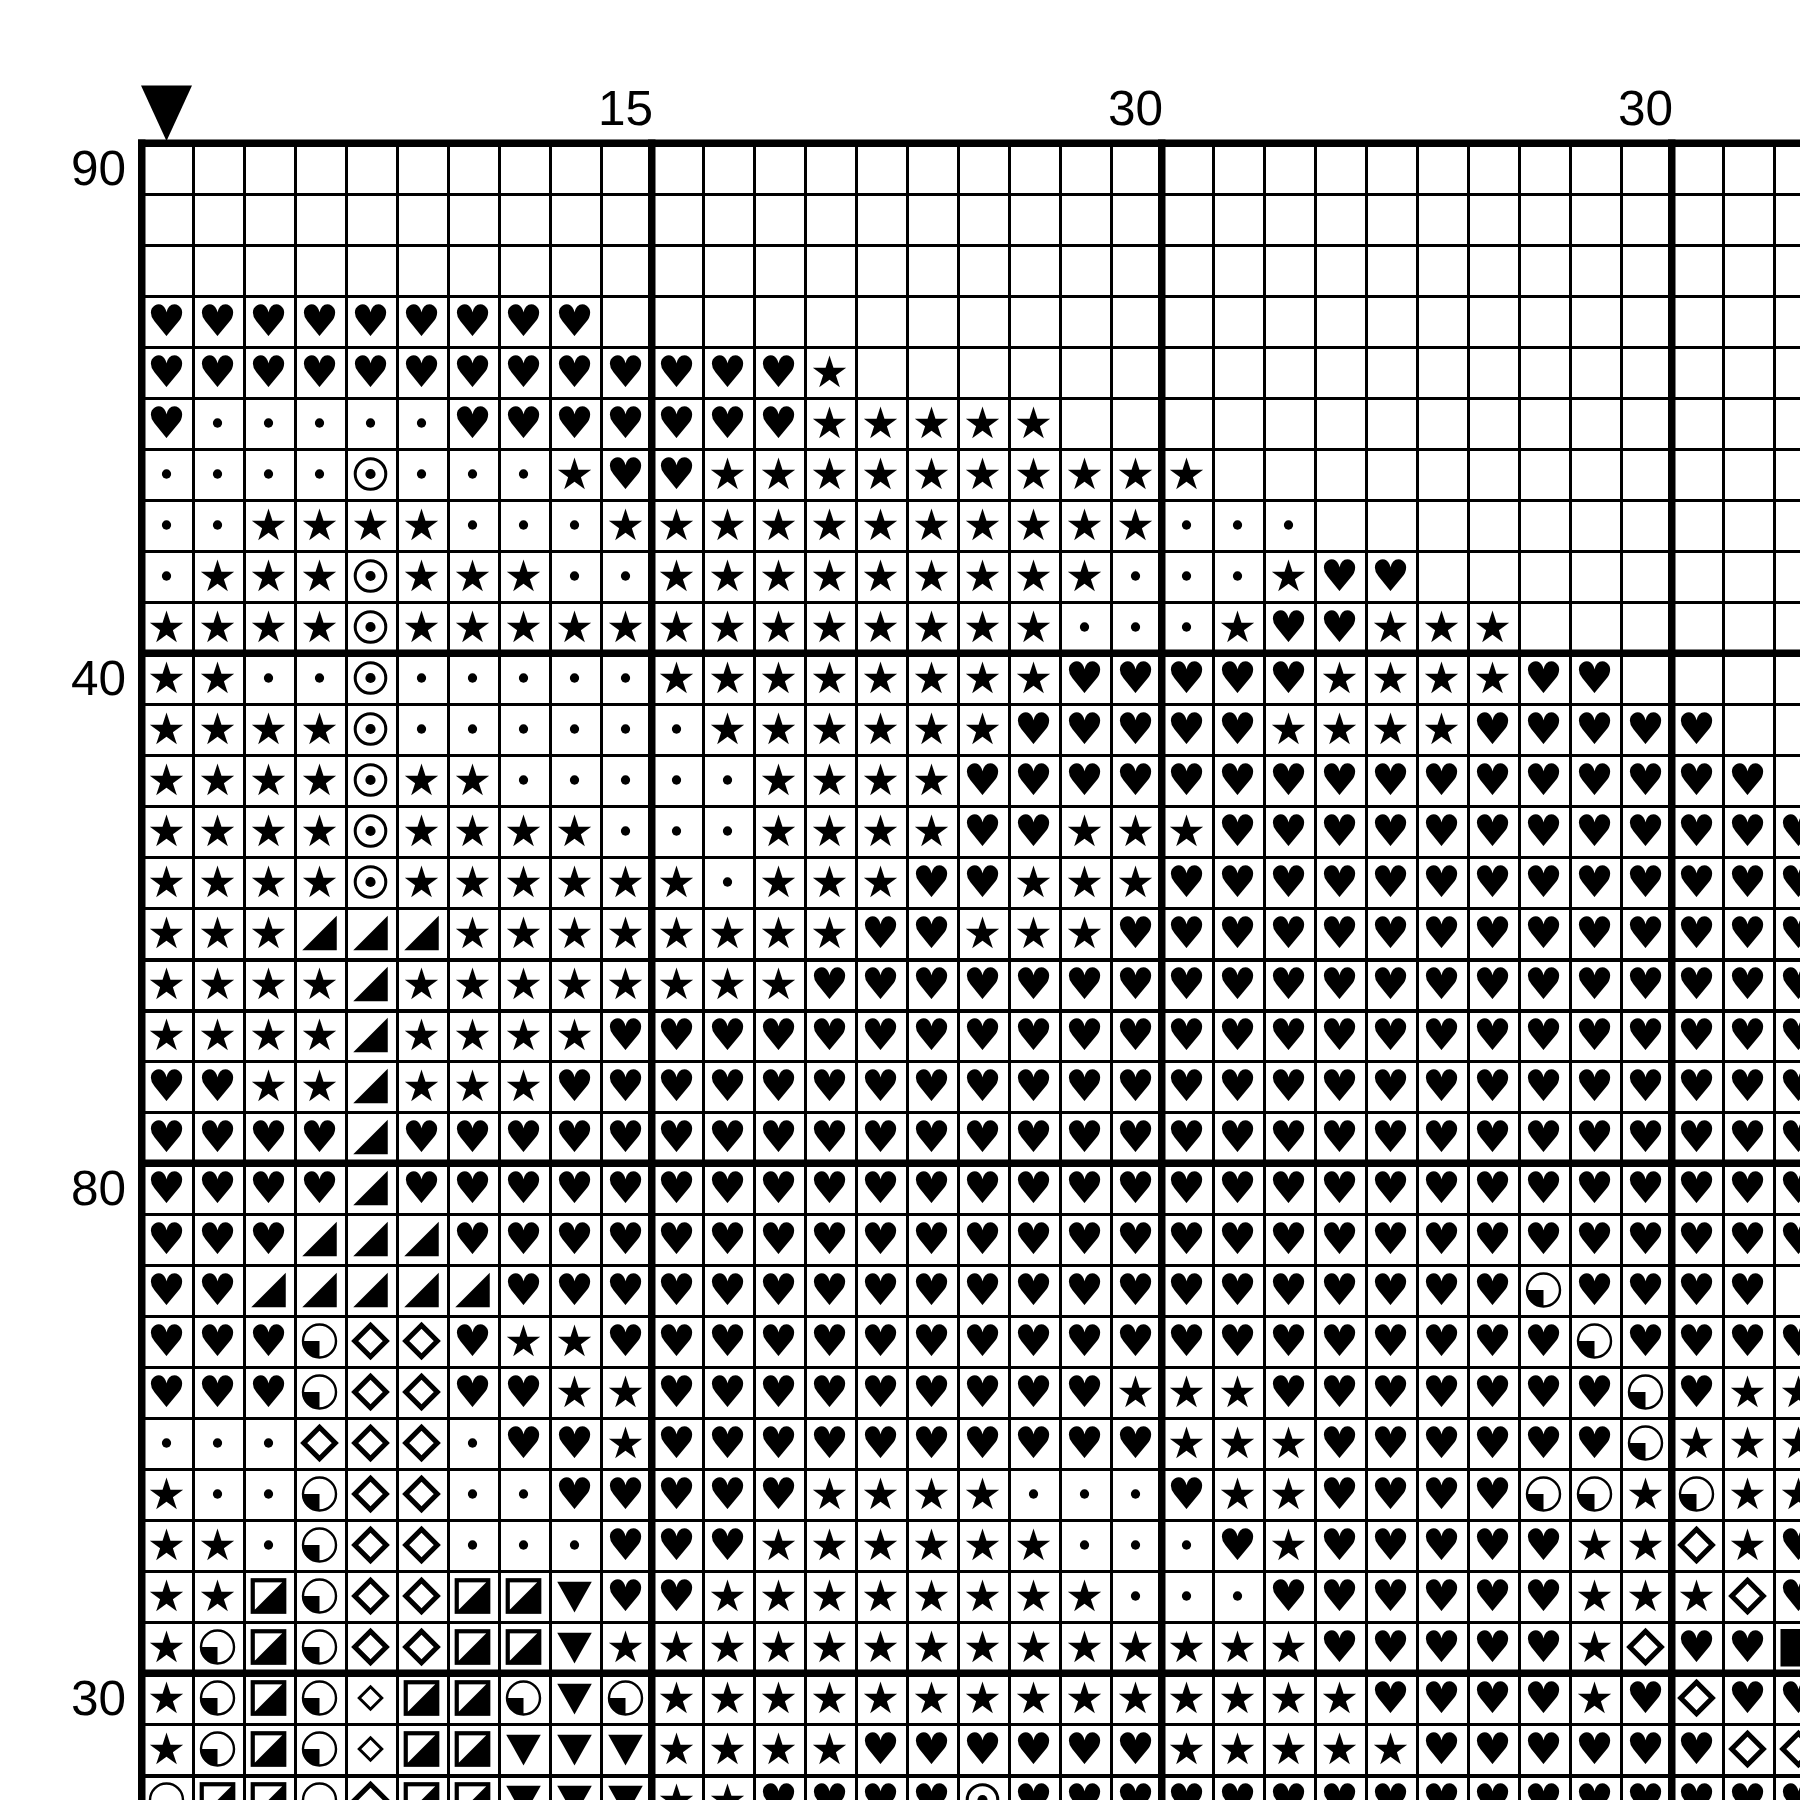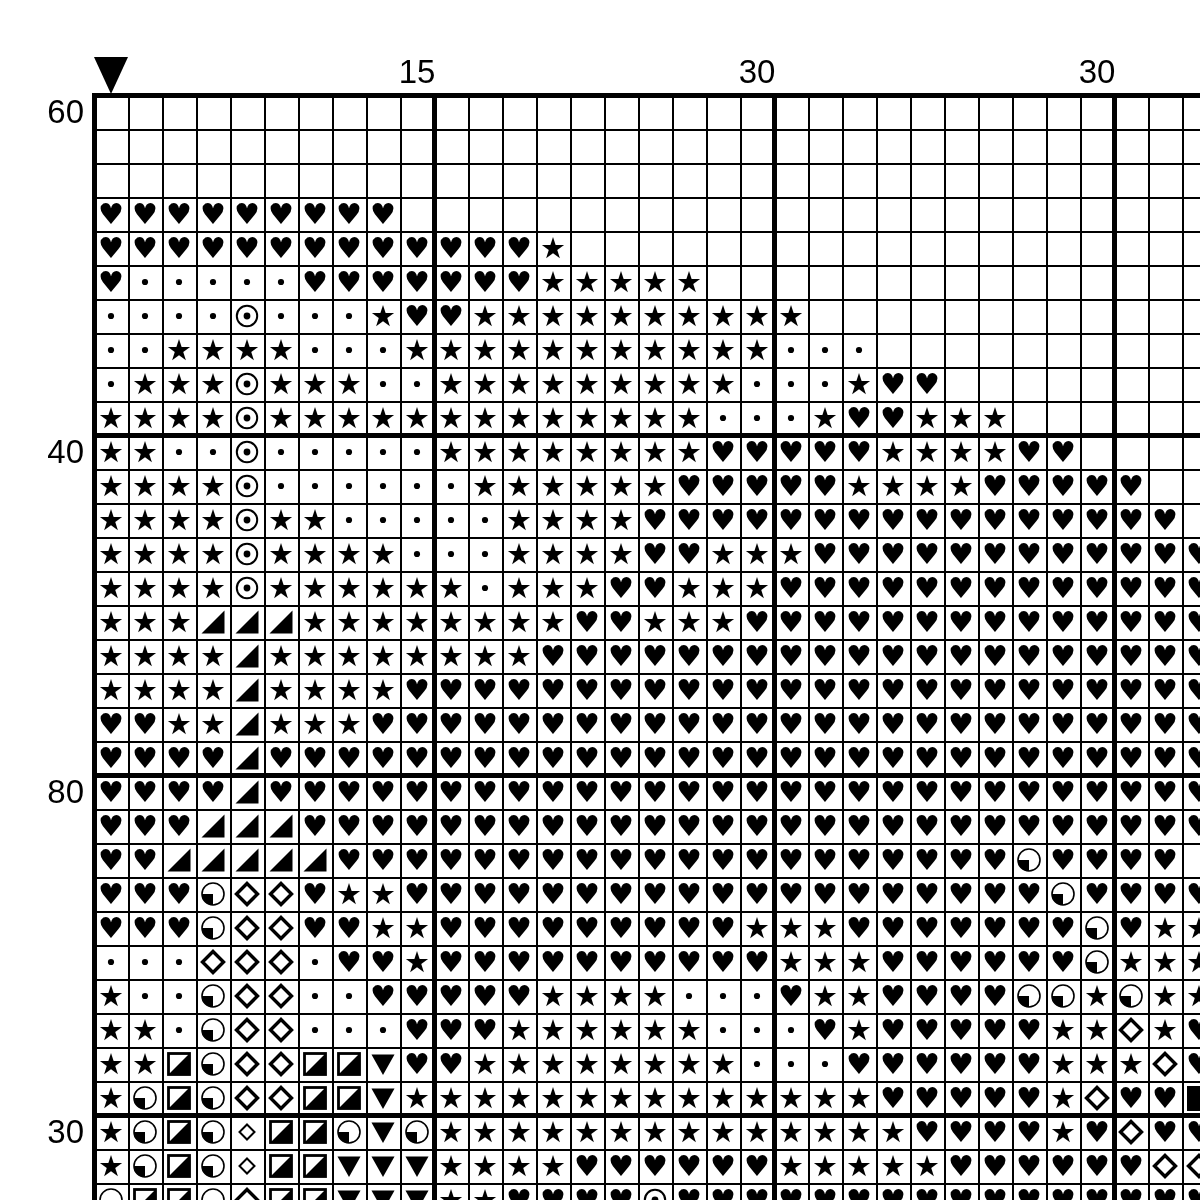--- a/index.html
+++ b/index.html
@@ -37,21 +37,21 @@
   <div id="marker">
     <svg viewBox="0 0 38 40" width="38" height="40">
       <polygon points="2,2 36,2 19,39" fill="#000"></polygon>
     </svg>
   </div>
 
   <div class="col-label" style="left:377px;">15</div>
   <div class="col-label" style="left:717px;">30</div>
   <div class="col-label" style="left:1057px;">30</div>
 
-  <div class="row-label" style="top:94px;">60</div>
+  <div class="row-label" style="top:94px;">90</div>
   <div class="row-label" style="top:434px;">40</div>
   <div class="row-label" style="top:774px;">80</div>
   <div class="row-label" style="top:1114px;">30</div>
 
   <div id="grid">
       <div class="cell" style="left: 0px; top: 102px;">
         <span>♥</span>
       </div>
       <div class="cell" style="left: 34px; top: 102px;">
         <span>♥</span>

